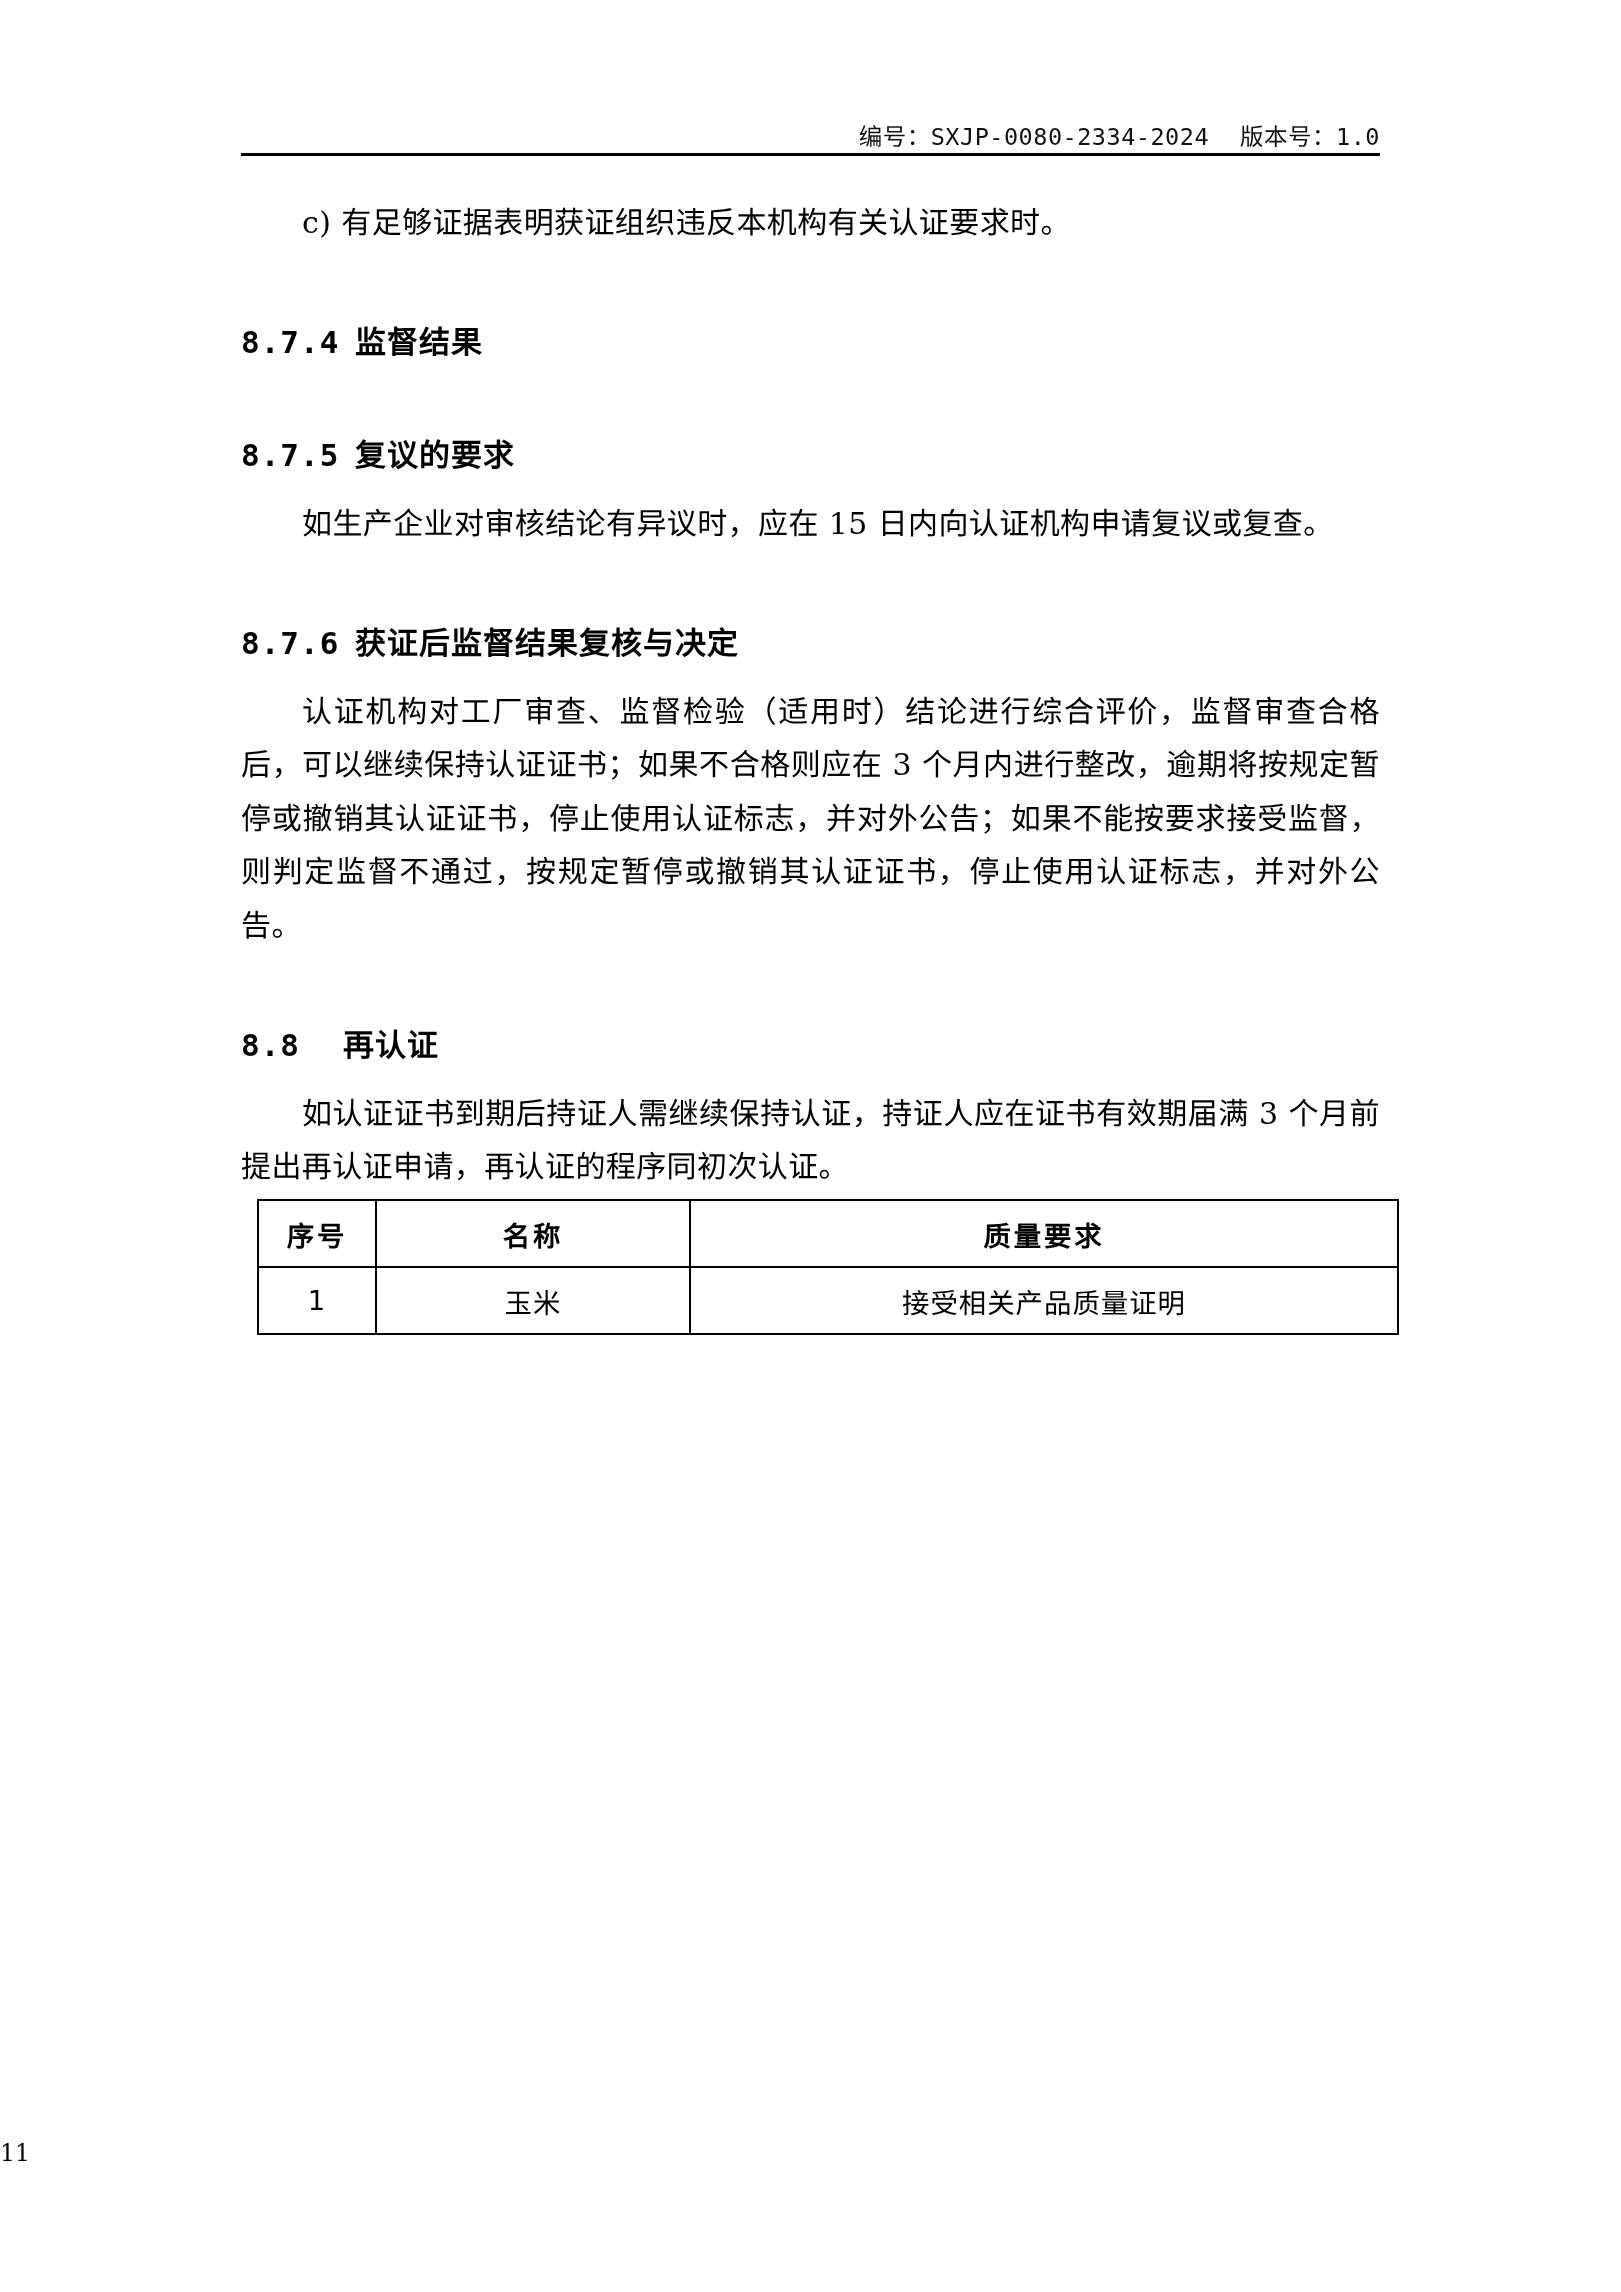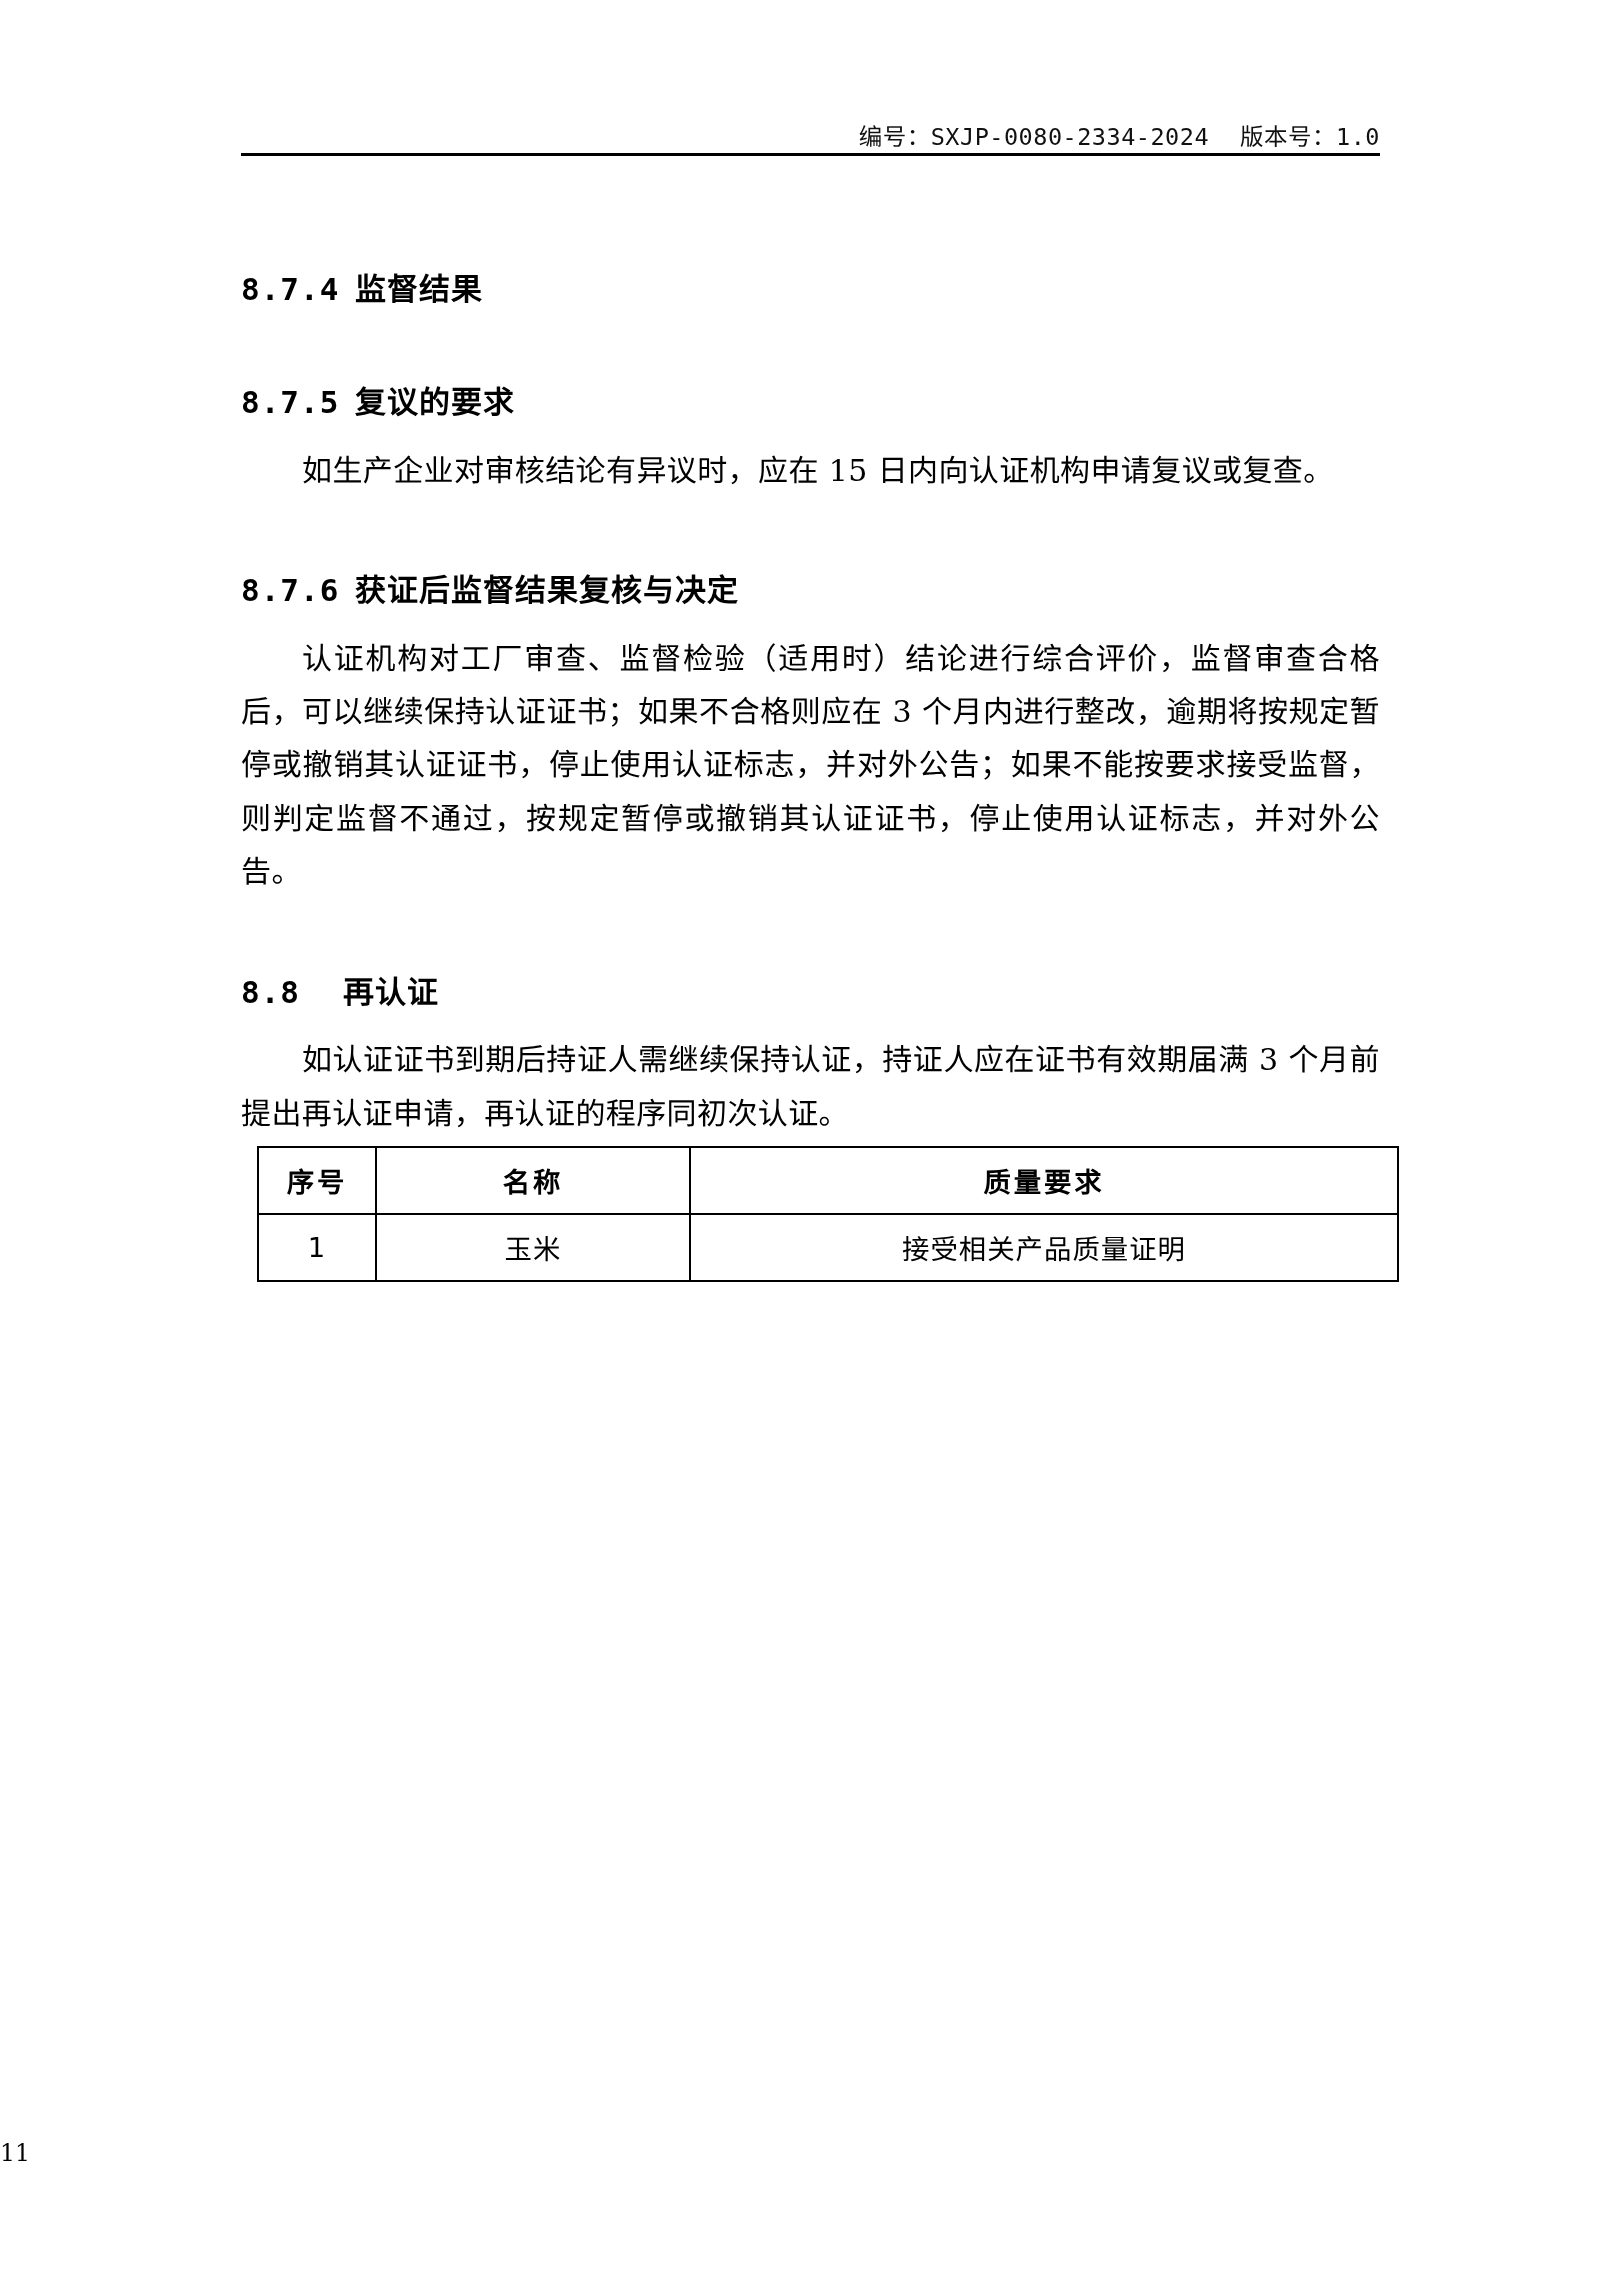--- a/index.html
+++ b/index.html
@@ -123,20 +123,21 @@
 
 <div class="page">
 
   <div class="header">
     <span class="doc-no">编号：SXJP-0080-2334-2024</span><span>版本号：1.0</span>
   </div>
   <div class="header-rule"></div>
 
   <div class="content">
 
+    <p class="para indent">c) 有足够证据表明获证组织违反本机构有关认证要求时。</p>
 
     <h2 class="heading">
       <span class="num">8.7.4</span><span class="gap-sm"></span><span>监督结果</span>
     </h2>
 
     <h2 class="heading">
       <span class="num">8.7.5</span><span class="gap-sm"></span><span>复议的要求</span>
     </h2>
     <p class="para indent">如生产企业对审核结论有异议时，应在 15 日内向认证机构申请复议或复查。</p>
 

